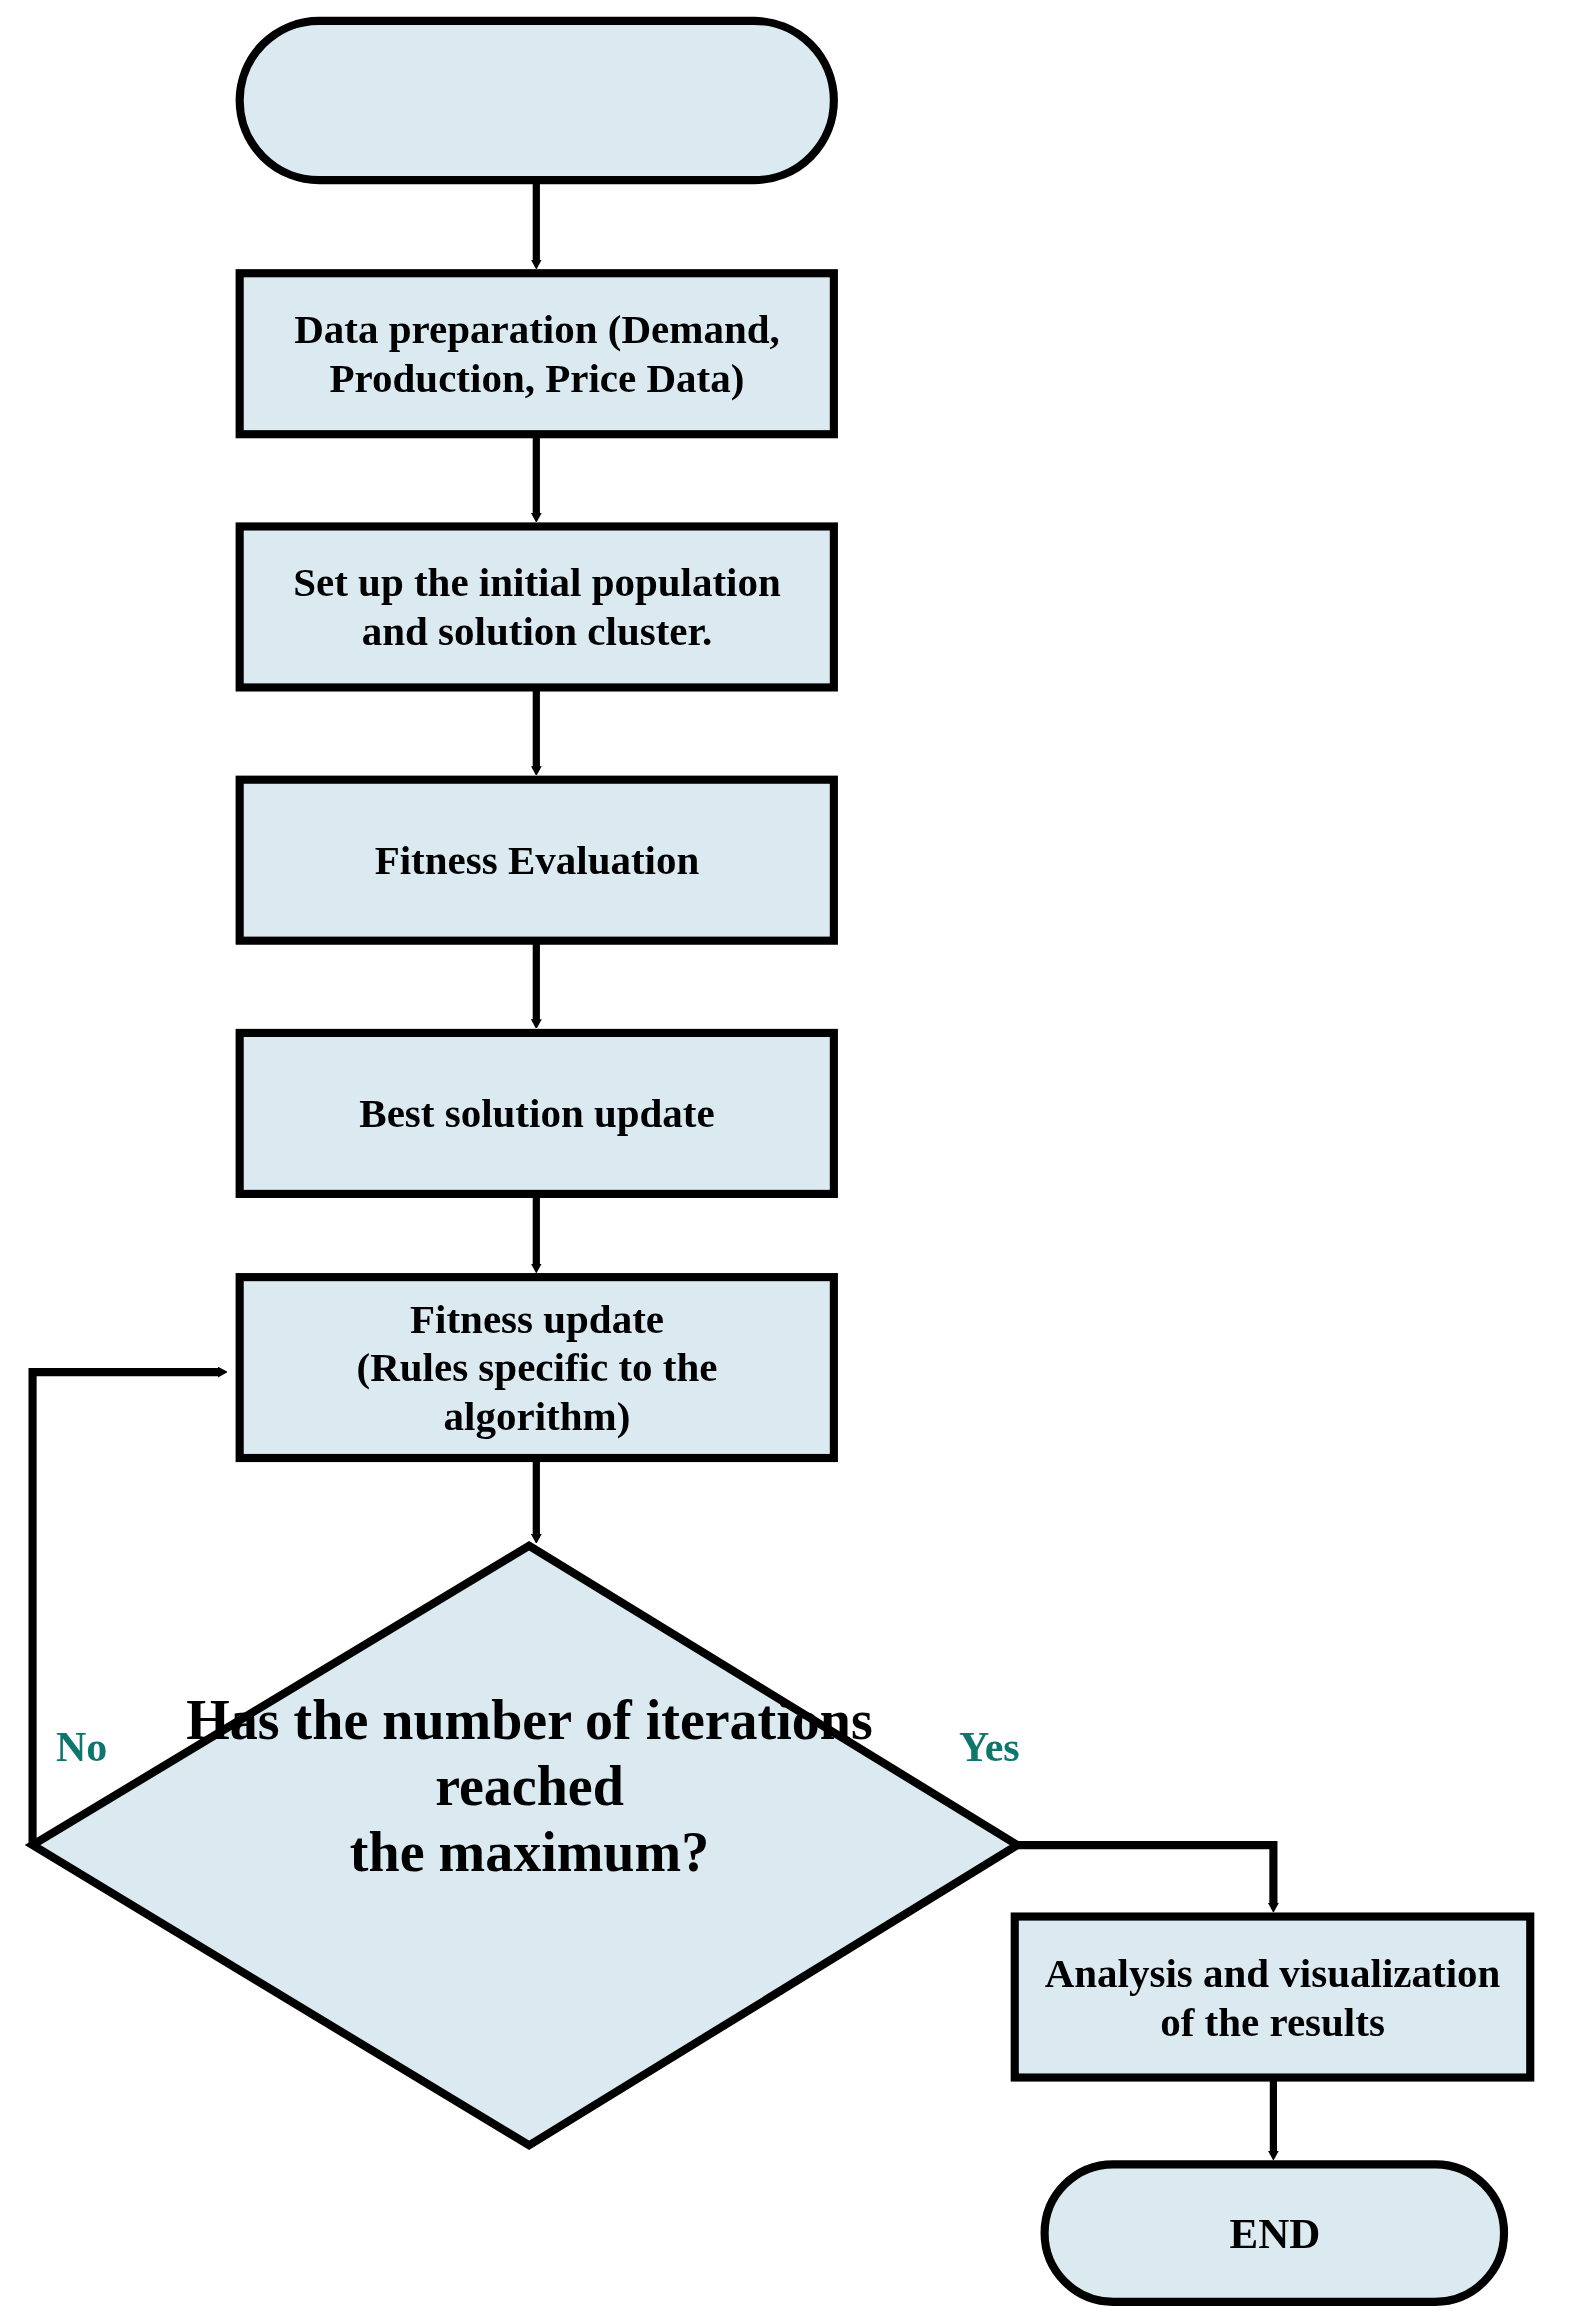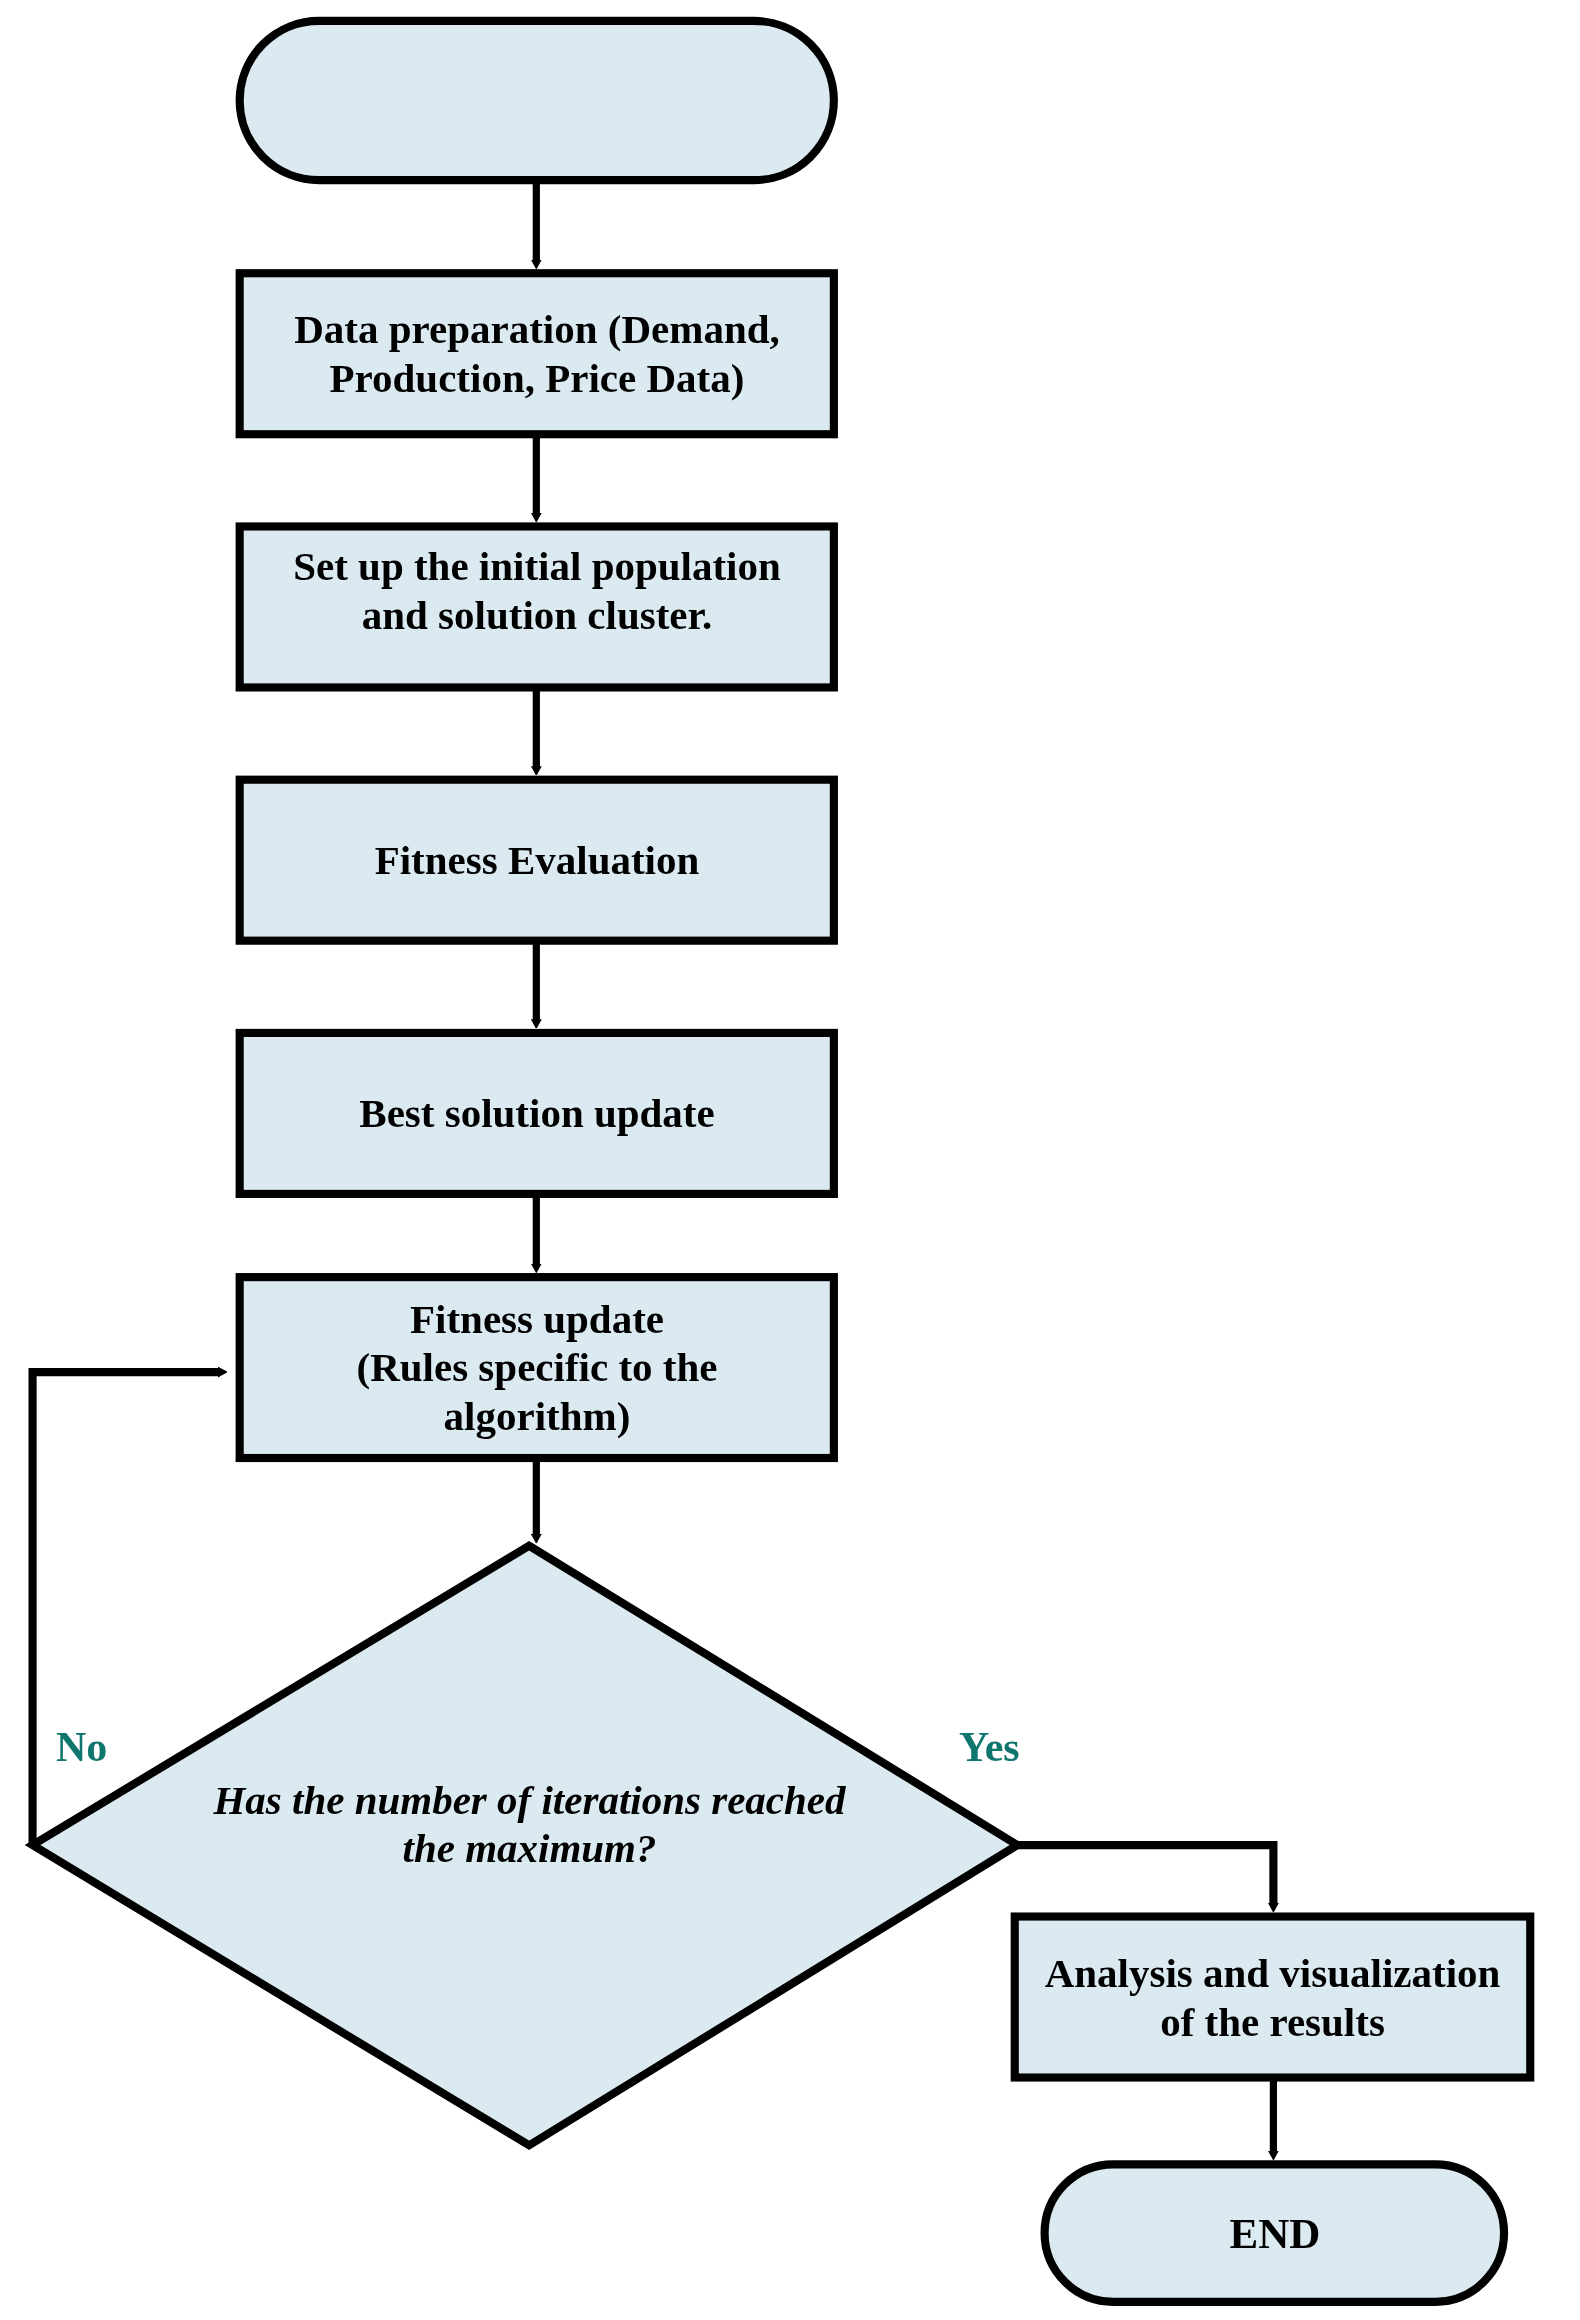--- a/index.html
+++ b/index.html
@@ -72,32 +72,32 @@
 
     <polyline points="1125,2040 1408,2040 1408,2105" fill="none" stroke="#000000" stroke-width="9" stroke-linejoin="miter" marker-end="url(#arrowhead)"></polyline>
 
     <line x1="1408" y1="2297" x2="1408" y2="2379" stroke="#000000" stroke-width="8" marker-end="url(#arrowhead)"></line>
   </svg>
 
 
   <div class="nodeLabel" style="left:249px; top:273px; width:576px; height:161px; font-size:41px;">Data preparation (Demand,
 Production, Price Data)</div>
 
-  <div class="nodeLabel" style="left:249px; top:510px; width:576px; height:161px; font-size:41px;">Set up the initial population
+  <div class="nodeLabel" style="left:249px; top:526px; width:576px; height:161px; font-size:41px;">Set up the initial population
 and solution cluster.</div>
 
   <div class="nodeLabel" style="left:249px; top:780px; width:576px; height:161px; font-size:41px;">Fitness Evaluation</div>
 
   <div class="nodeLabel" style="left:249px; top:1033px; width:576px; height:161px; font-size:41px;">Best solution update</div>
 
   <div class="nodeLabel" style="left:249px; top:1277px; width:576px; height:181px; font-size:41px;">Fitness update
 (Rules specific to the
 algorithm)</div>
 
-  <div class="nodeLabel" style="left:109px; top:1747px; width:841px; height:154px; font-size:41px;font-style:italic;">Has the number of iterations reached
+  <div class="nodeLabel" style="left:109px; top:1709px; width:841px; height:154px; font-size:56px;">Has the number of iterations reached
 the maximum?</div>
 
   <div class="nodeLabel" style="left:1020px; top:1917px; width:505px; height:161px; font-size:41px;">Analysis and visualization
 of the results</div>
 
   <div class="nodeLabel" style="left:1045px; top:2165px; width:460px; height:138px; font-size:43px;text-align:center;">END</div>
 
   <div class="edgeLabel" style="left:56px; top:1723px;">No</div>
 
   <div class="edgeLabel" style="left:959px; top:1723px;">Yes</div>

